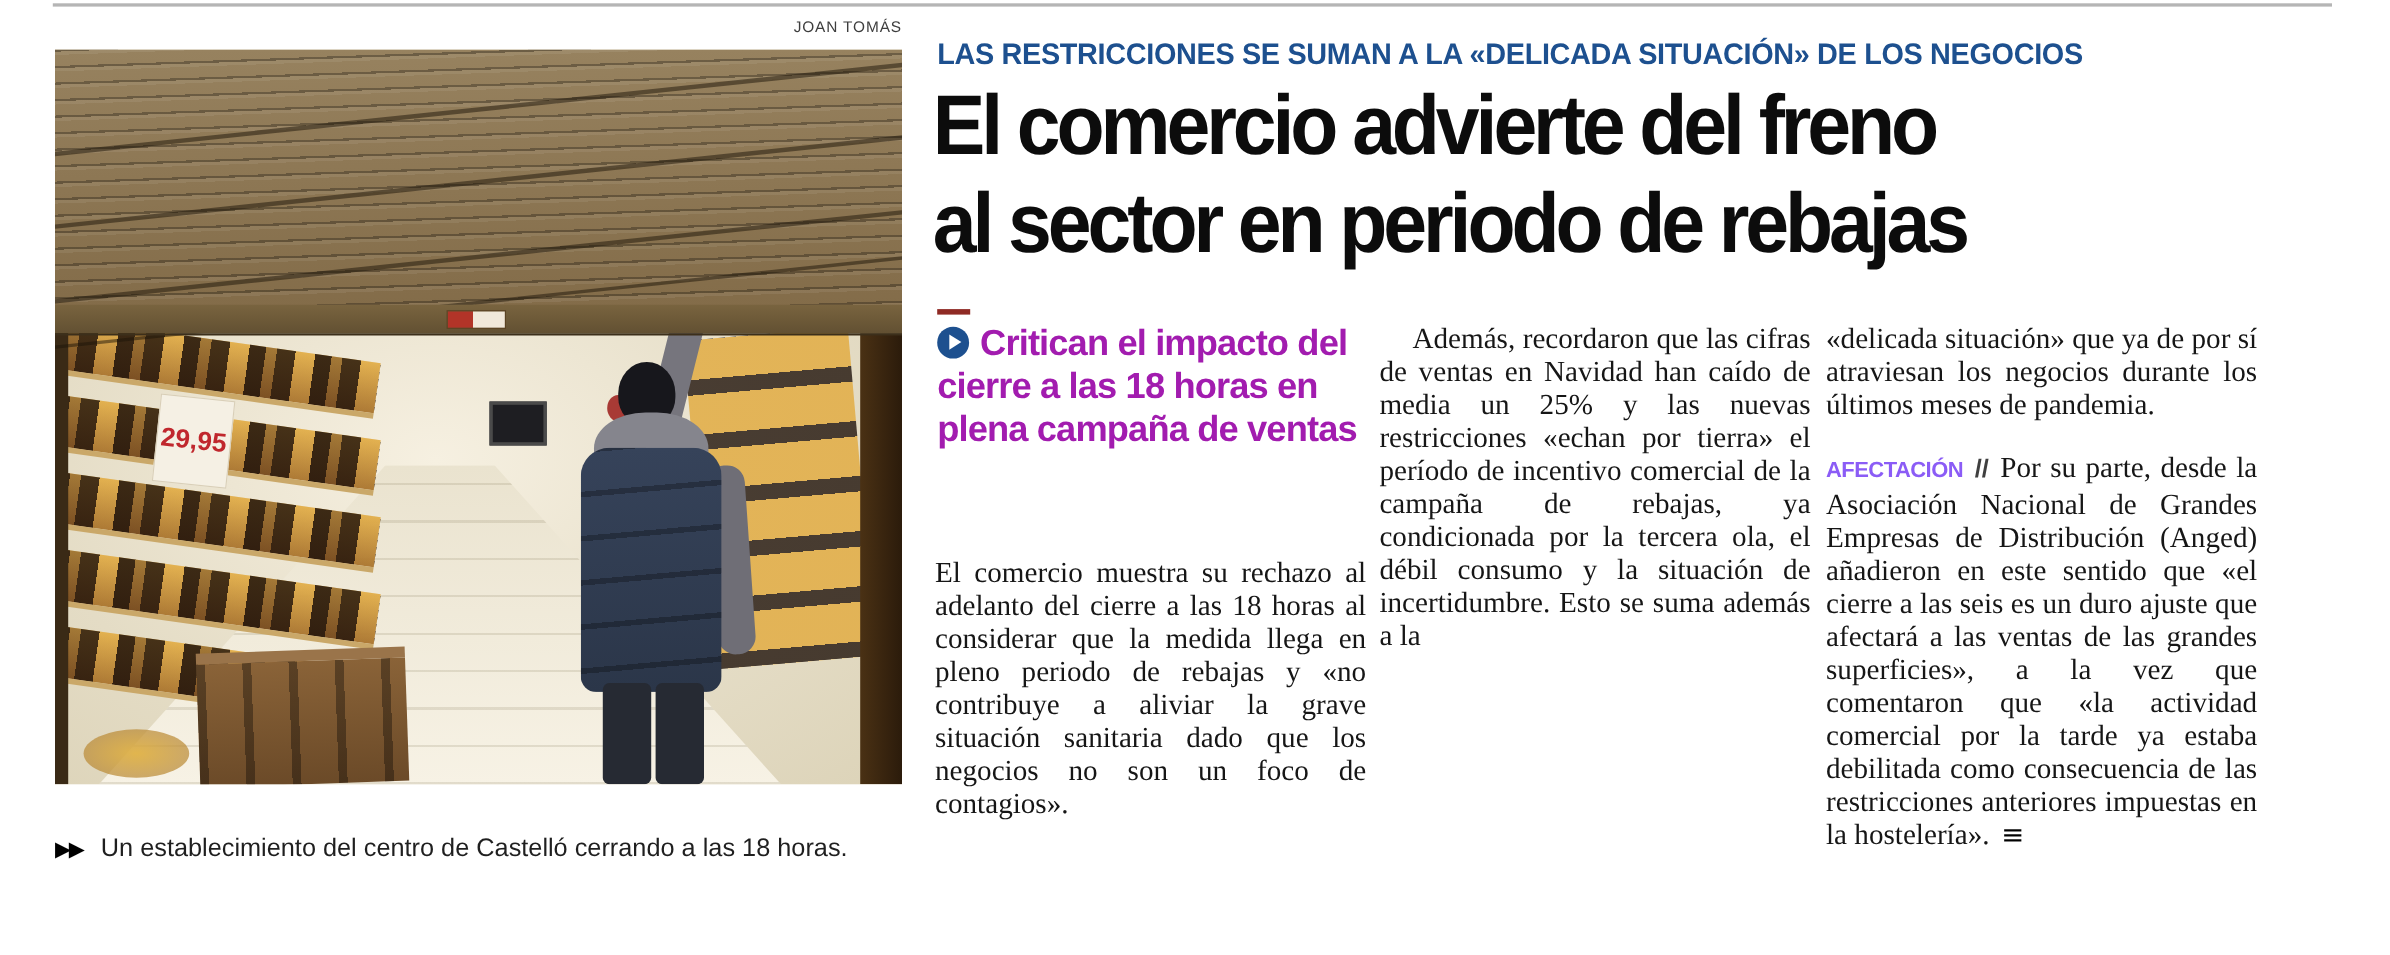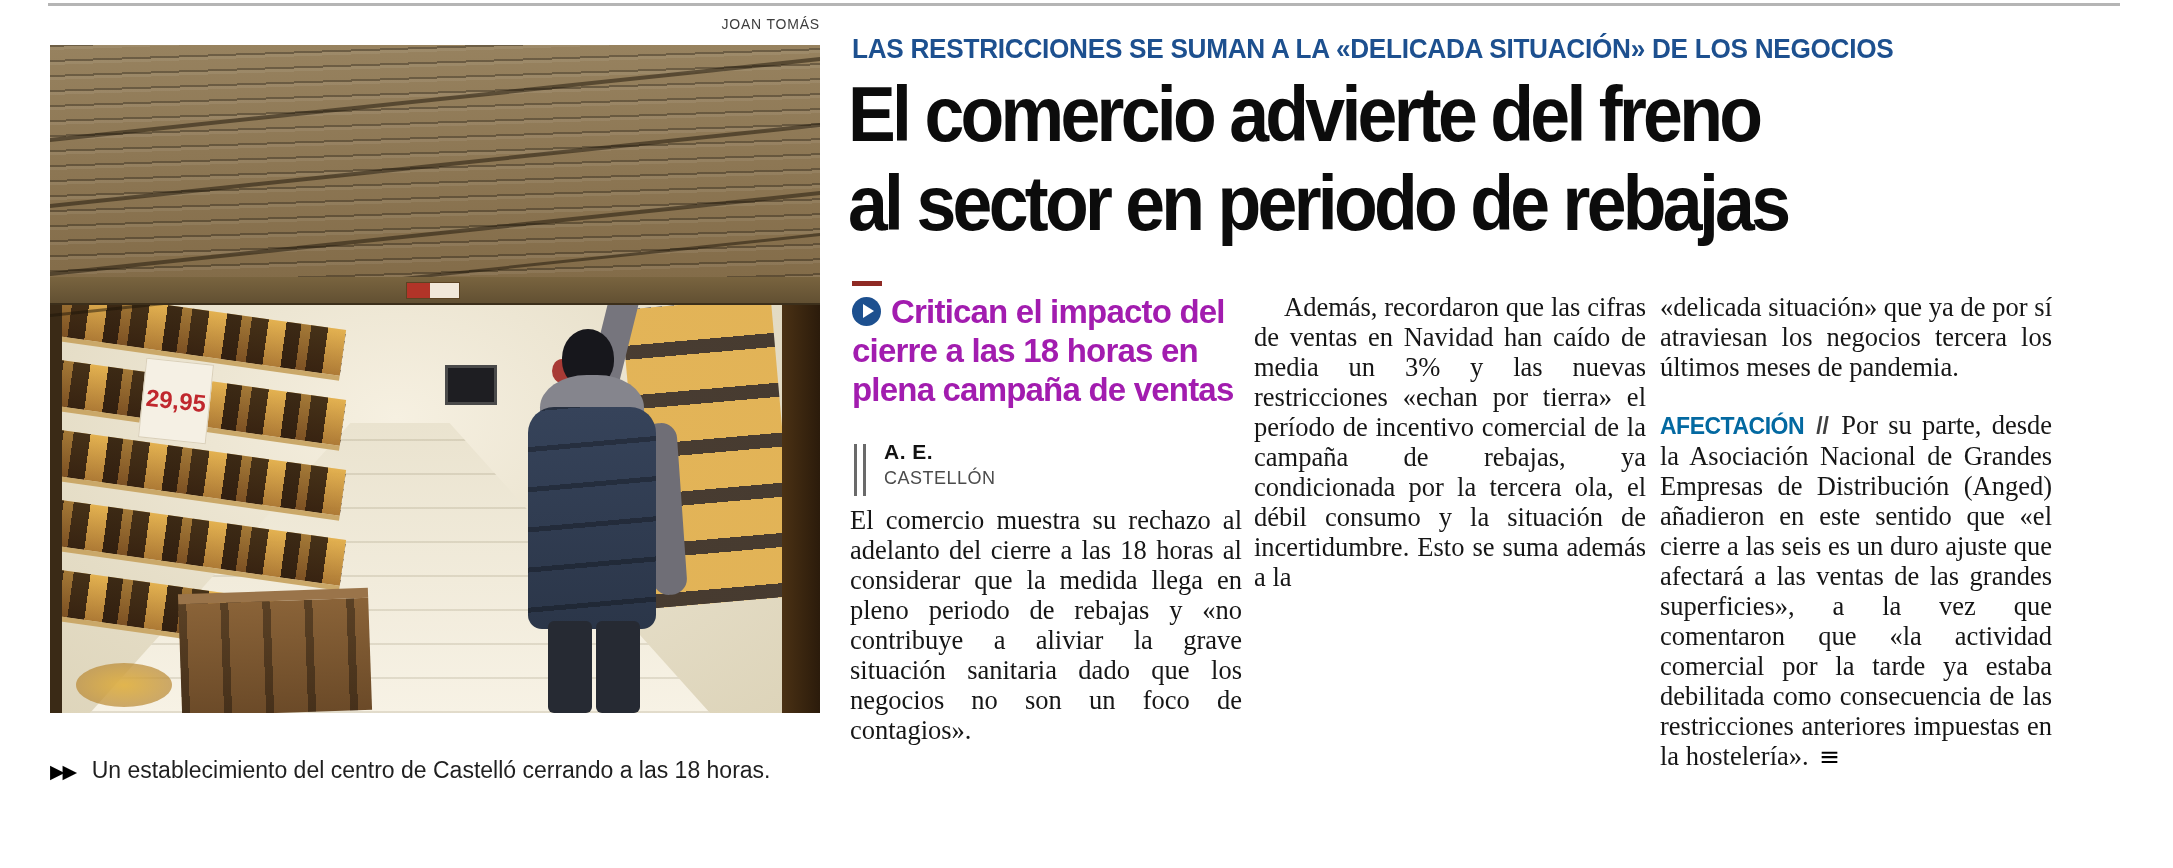--- a/index.html
+++ b/index.html
@@ -102,22 +102,22 @@
   .byline-place{font-size:18px;color:#4b4b4b;letter-spacing:.5px;margin-top:4px;}
 
   .col{position:absolute;width:392px;font-family:"Liberation Serif",serif;font-size:26.5px;
     line-height:30px;color:#161616;text-align:justify;}
   .col p{margin:0;text-align:justify;-moz-text-align-last:left;text-align-last:left;}
   .col p.indent{text-indent:30px;}
   .col1{left:850px;top:505px;}
   .col2{left:1254px;top:292px;}
   .col3{left:1660px;top:292px;}
   .afect{margin-top:28px !important;}
-  .lead{font-family:"Liberation Sans",sans-serif;font-weight:bold;font-size:23px;
-    letter-spacing:-.5px;color:#0369a1;}
+  .lead{font-family:"Liberation Sans",sans-serif;font-weight:bold;font-size:20px;
+    letter-spacing:-.5px;color:#8b5cf6;}
   .sep{font-family:"Liberation Sans",sans-serif;font-weight:bold;font-size:23px;color:#3f3f3f;
     margin:0 2px;}
   .endmark{font-size:25px;margin-left:4px;color:#000;font-family:"DejaVu Sans",sans-serif;}
 </style>
 </head>
 <body>
 
 <div id="page">
 
   <div class="top-rule"></div>
@@ -176,41 +176,31 @@
   <h1 class="headline">
     <span>El comercio advierte del freno</span><br>
     <span>al sector en periodo de rebajas</span>
   </h1>
 
   <div class="sub-tick"></div>
   <div class="subhead">
     <span class="play-icon"></span><span>Critican el impacto del cierre a las 18 horas en plena campaña de ventas</span>
   </div>
 
-  <div class="byline">
-    <div class="byline-bars">
-      <span class="byline-bar"></span>
-      <span class="byline-bar"></span>
-    </div>
-    <div class="byline-text">
-      <div class="byline-author">A. E.</div>
-      <div class="byline-place">CASTELLÓN</div>
-    </div>
-  </div>
 
   <div class="col col1">
     <p>El comercio muestra su rechazo al adelanto del cierre a las 18 horas al considerar que la medida llega en pleno periodo de rebajas y «no contribuye a aliviar la grave situación sanitaria dado que los negocios no son un foco de contagios».</p>
   </div>
 
   <div class="col col2">
-    <p class="indent">Además, recordaron que las cifras de ventas en Navidad han caído de media un 3% y las nuevas restricciones «echan por tierra» el período de incentivo comercial de la campaña de rebajas, ya condicionada por la tercera ola, el débil consumo y la situación de incertidumbre. Esto se suma además a la</p>
+    <p class="indent">Además, recordaron que las cifras de ventas en Navidad han caído de media un 25% y las nuevas restricciones «echan por tierra» el período de incentivo comercial de la campaña de rebajas, ya condicionada por la tercera ola, el débil consumo y la situación de incertidumbre. Esto se suma además a la</p>
   </div>
 
   <div class="col col3">
-    <p>«delicada situación» que ya de por sí atraviesan los negocios tercera los últimos meses de pandemia.</p>
+    <p>«delicada situación» que ya de por sí atraviesan los negocios durante los últimos meses de pandemia.</p>
     <p class="afect">
       <span class="lead">AFECTACIÓN</span>
       <span class="sep">//</span>
       <span>Por su parte, desde la Asociación Nacional de Grandes Empresas de Distribución (Anged) añadieron en este sentido que «el cierre a las seis es un duro ajuste que afectará a las ventas de las grandes superficies», a la vez que comentaron que «la actividad comercial por la tarde ya estaba debilitada como consecuencia de las restricciones anteriores impuestas en la hostelería».</span>
       <span class="endmark">≡</span>
     </p>
   </div>
 
 </div>
 

